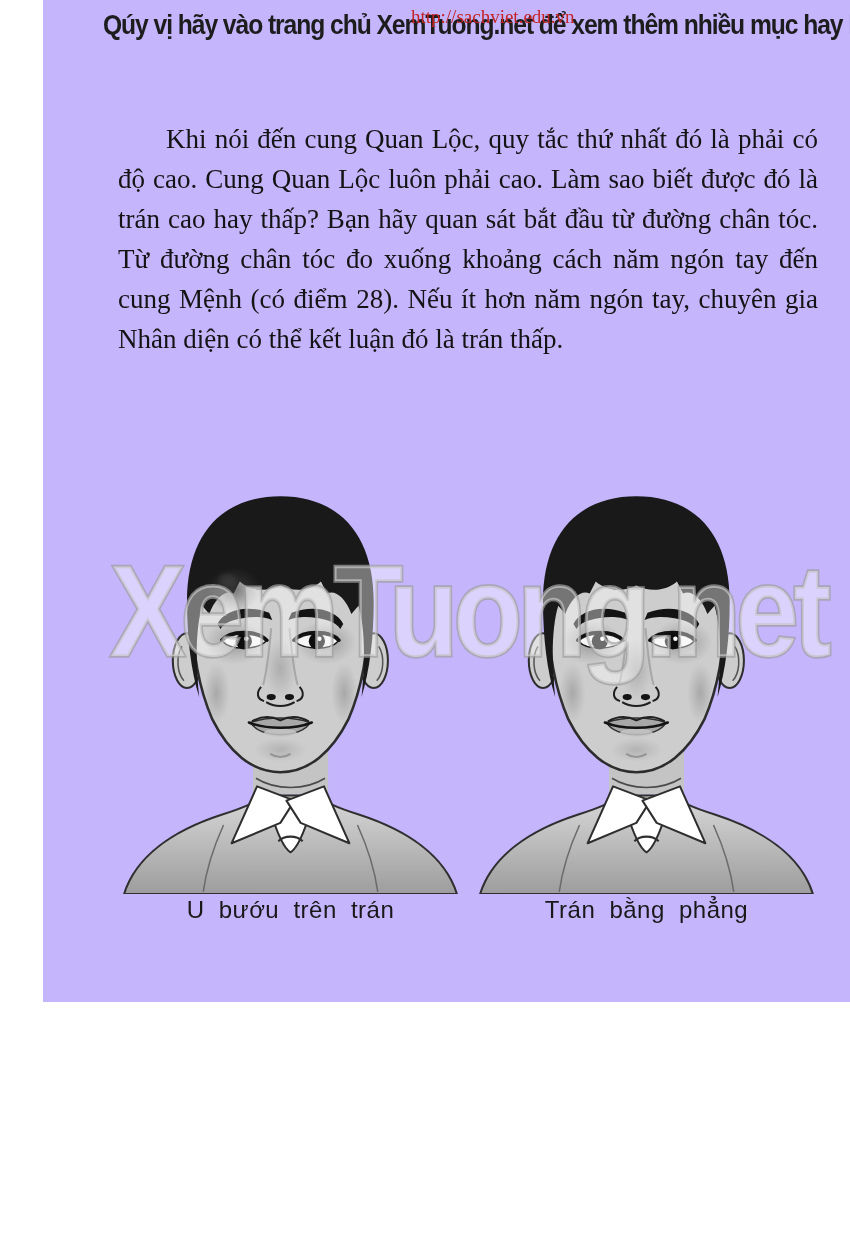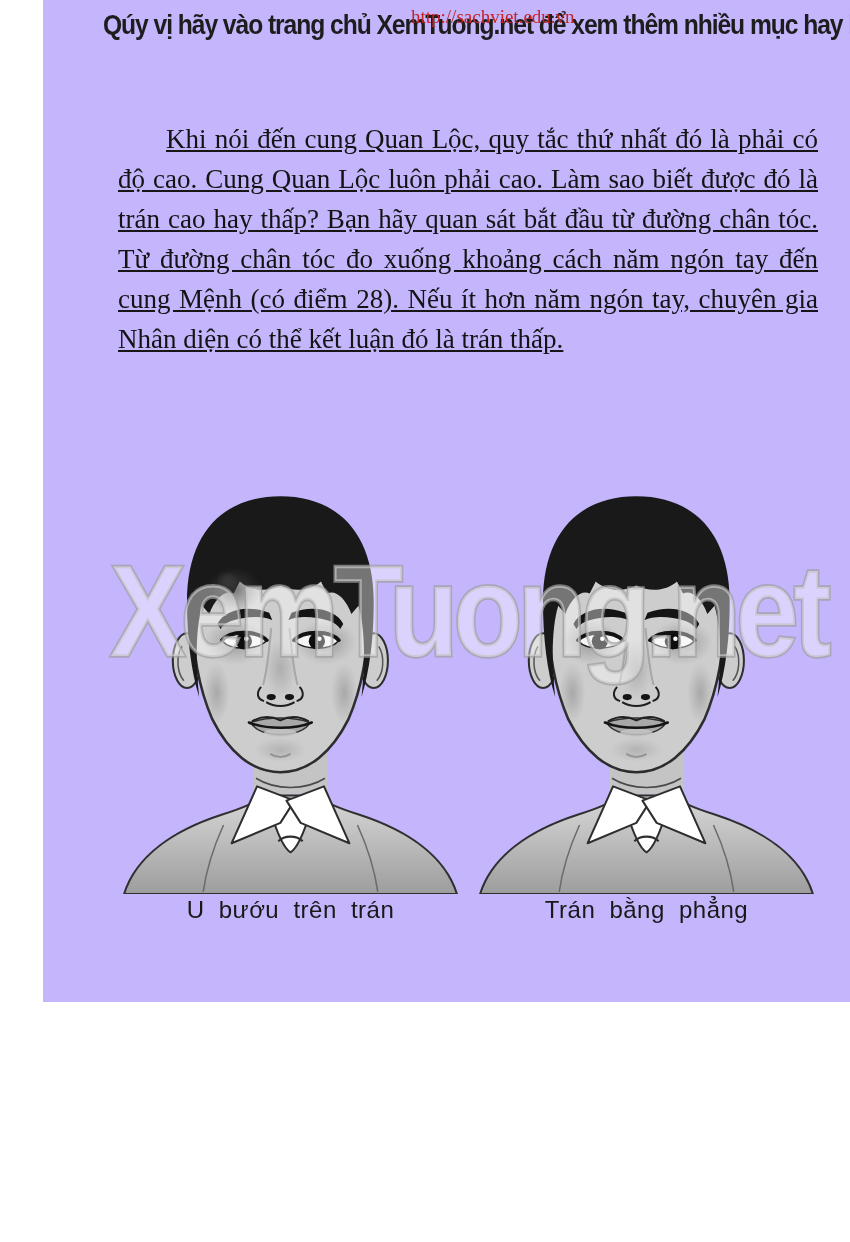--- a/index.html
+++ b/index.html
@@ -12,21 +12,21 @@
     position:absolute;top:6px;left:368px;z-index:3;
     font-family:"Liberation Serif",serif;font-size:19px;color:#c42424;white-space:nowrap;
   }
   .banner{
     position:absolute;top:9px;left:60px;z-index:2;white-space:nowrap;
     font-family:"Liberation Sans",sans-serif;font-weight:bold;font-size:28px;
     letter-spacing:-1.2px;color:#1d1d1d;
     transform:scaleX(0.88);transform-origin:0 50%;
   }
   
-  .text-flow{position:absolute;left:75px;top:119px;width:700px;text-decoration:underline;}
+  .text-flow{position:absolute;left:75px;top:119px;width:700px;}
   .para{
     margin:0 0 6px 0;text-align:justify;text-indent:48px;
     font-size:27px;line-height:40px;color:#141414;
   }
   .para-bottom{position:absolute;left:75px;top:956px;width:700px;}
   
   .figure-row{position:absolute;left:75px;top:488px;width:700px;height:445px;z-index:1;}
   .fig{position:absolute;top:0;width:345px;text-align:center;}
   .fig-left{left:0;}
   .fig-right{left:356px;}

